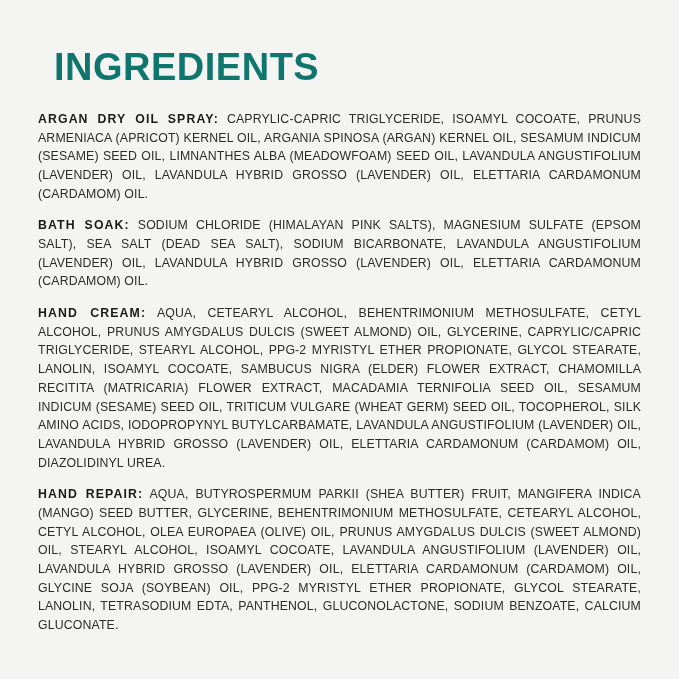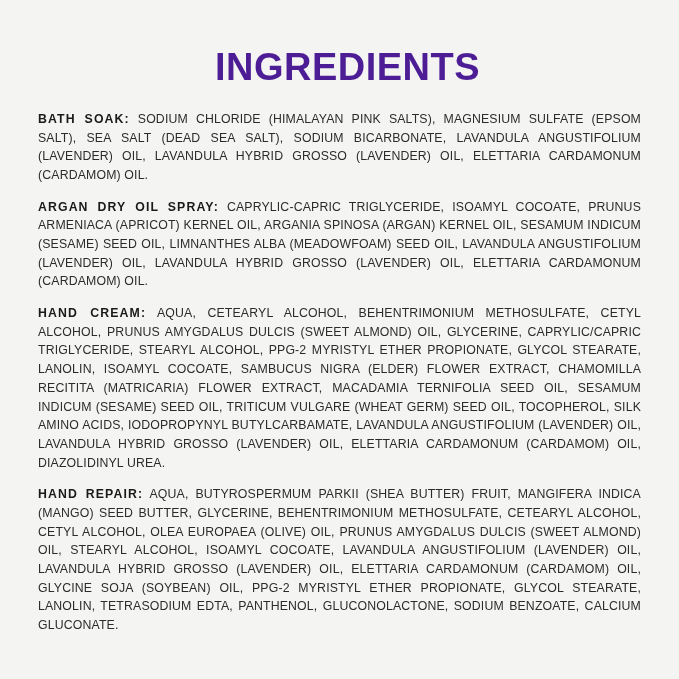--- a/index.html
+++ b/index.html
@@ -20,22 +20,21 @@
     height: 679px;
     padding: 40px 38px 20px 38px;
     background: #f4f4f2;
   }
   .title {
     font-size: 38px;
     font-weight: bold;
     letter-spacing: 0.5px;
     margin: 8px 0 22px 16px;
     line-height: 1.05;
-    color: #4c1d95;
-    text-align: center;
+    color: #0f766e;
   }
   .section {
     font-size: 12.3px;
     line-height: 1.52;
     text-align: justify;
     text-justify: inter-word;
     margin-bottom: 13px;
     color: #2b2b2b;
     letter-spacing: 0.15px;
   }
@@ -53,25 +52,25 @@
   }
 </style>
 </head>
 <body>
 
 <div class="page">
 
   <h1 class="title">INGREDIENTS</h1>
 
   <p class="section">
-    <span class="label">BATH SOAK:</span><span class="body-text"> SODIUM CHLORIDE (HIMALAYAN PINK SALTS), MAGNESIUM SULFATE (EPSOM SALT), SEA SALT (DEAD SEA SALT), SODIUM BICARBONATE, LAVANDULA ANGUSTIFOLIUM (LAVENDER) OIL, LAVANDULA HYBRID GROSSO (LAVENDER) OIL, ELETTARIA CARDAMONUM (CARDAMOM) OIL.</span>
+    <span class="label">ARGAN DRY OIL SPRAY:</span><span class="body-text"> CAPRYLIC-CAPRIC TRIGLYCERIDE, ISOAMYL COCOATE, PRUNUS ARMENIACA (APRICOT) KERNEL OIL, ARGANIA SPINOSA (ARGAN) KERNEL OIL, SESAMUM INDICUM (SESAME) SEED OIL, LIMNANTHES ALBA (MEADOWFOAM) SEED OIL, LAVANDULA ANGUSTIFOLIUM (LAVENDER) OIL, LAVANDULA HYBRID GROSSO (LAVENDER) OIL, ELETTARIA CARDAMONUM (CARDAMOM) OIL.</span>
   </p>
 
   <p class="section">
-    <span class="label">ARGAN DRY OIL SPRAY:</span><span class="body-text"> CAPRYLIC-CAPRIC TRIGLYCERIDE, ISOAMYL COCOATE, PRUNUS ARMENIACA (APRICOT) KERNEL OIL, ARGANIA SPINOSA (ARGAN) KERNEL OIL, SESAMUM INDICUM (SESAME) SEED OIL, LIMNANTHES ALBA (MEADOWFOAM) SEED OIL, LAVANDULA ANGUSTIFOLIUM (LAVENDER) OIL, LAVANDULA HYBRID GROSSO (LAVENDER) OIL, ELETTARIA CARDAMONUM (CARDAMOM) OIL.</span>
+    <span class="label">BATH SOAK:</span><span class="body-text"> SODIUM CHLORIDE (HIMALAYAN PINK SALTS), MAGNESIUM SULFATE (EPSOM SALT), SEA SALT (DEAD SEA SALT), SODIUM BICARBONATE, LAVANDULA ANGUSTIFOLIUM (LAVENDER) OIL, LAVANDULA HYBRID GROSSO (LAVENDER) OIL, ELETTARIA CARDAMONUM (CARDAMOM) OIL.</span>
   </p>
 
   <p class="section">
     <span class="label">HAND CREAM:</span><span class="body-text"> AQUA, CETEARYL ALCOHOL, BEHENTRIMONIUM METHOSULFATE, CETYL ALCOHOL, PRUNUS AMYGDALUS DULCIS (SWEET ALMOND) OIL, GLYCERINE, CAPRYLIC/CAPRIC TRIGLYCERIDE, STEARYL ALCOHOL, PPG-2 MYRISTYL ETHER PROPIONATE, GLYCOL STEARATE, LANOLIN, ISOAMYL COCOATE, SAMBUCUS NIGRA (ELDER) FLOWER EXTRACT, CHAMOMILLA RECITITA (MATRICARIA) FLOWER EXTRACT, MACADAMIA TERNIFOLIA SEED OIL, SESAMUM INDICUM (SESAME) SEED OIL, TRITICUM VULGARE (WHEAT GERM) SEED OIL, TOCOPHEROL, SILK AMINO ACIDS, IODOPROPYNYL BUTYLCARBAMATE, LAVANDULA ANGUSTIFOLIUM (LAVENDER) OIL, LAVANDULA HYBRID GROSSO (LAVENDER) OIL, ELETTARIA CARDAMONUM (CARDAMOM) OIL, DIAZOLIDINYL UREA.</span>
   </p>
 
   <p class="section">
     <span class="label">HAND REPAIR:</span><span class="body-text"> AQUA, BUTYROSPERMUM PARKII (SHEA BUTTER) FRUIT, MANGIFERA INDICA (MANGO) SEED BUTTER, GLYCERINE, BEHENTRIMONIUM METHOSULFATE, CETEARYL ALCOHOL, CETYL ALCOHOL, OLEA EUROPAEA (OLIVE) OIL, PRUNUS AMYGDALUS DULCIS (SWEET ALMOND) OIL, STEARYL ALCOHOL, ISOAMYL COCOATE, LAVANDULA ANGUSTIFOLIUM (LAVENDER) OIL, LAVANDULA HYBRID GROSSO (LAVENDER) OIL, ELETTARIA CARDAMONUM (CARDAMOM) OIL, GLYCINE SOJA (SOYBEAN) OIL, PPG-2 MYRISTYL ETHER PROPIONATE, GLYCOL STEARATE, LANOLIN, TETRASODIUM EDTA, PANTHENOL, GLUCONOLACTONE, SODIUM BENZOATE, CALCIUM GLUCONATE.</span>
   </p>
 

